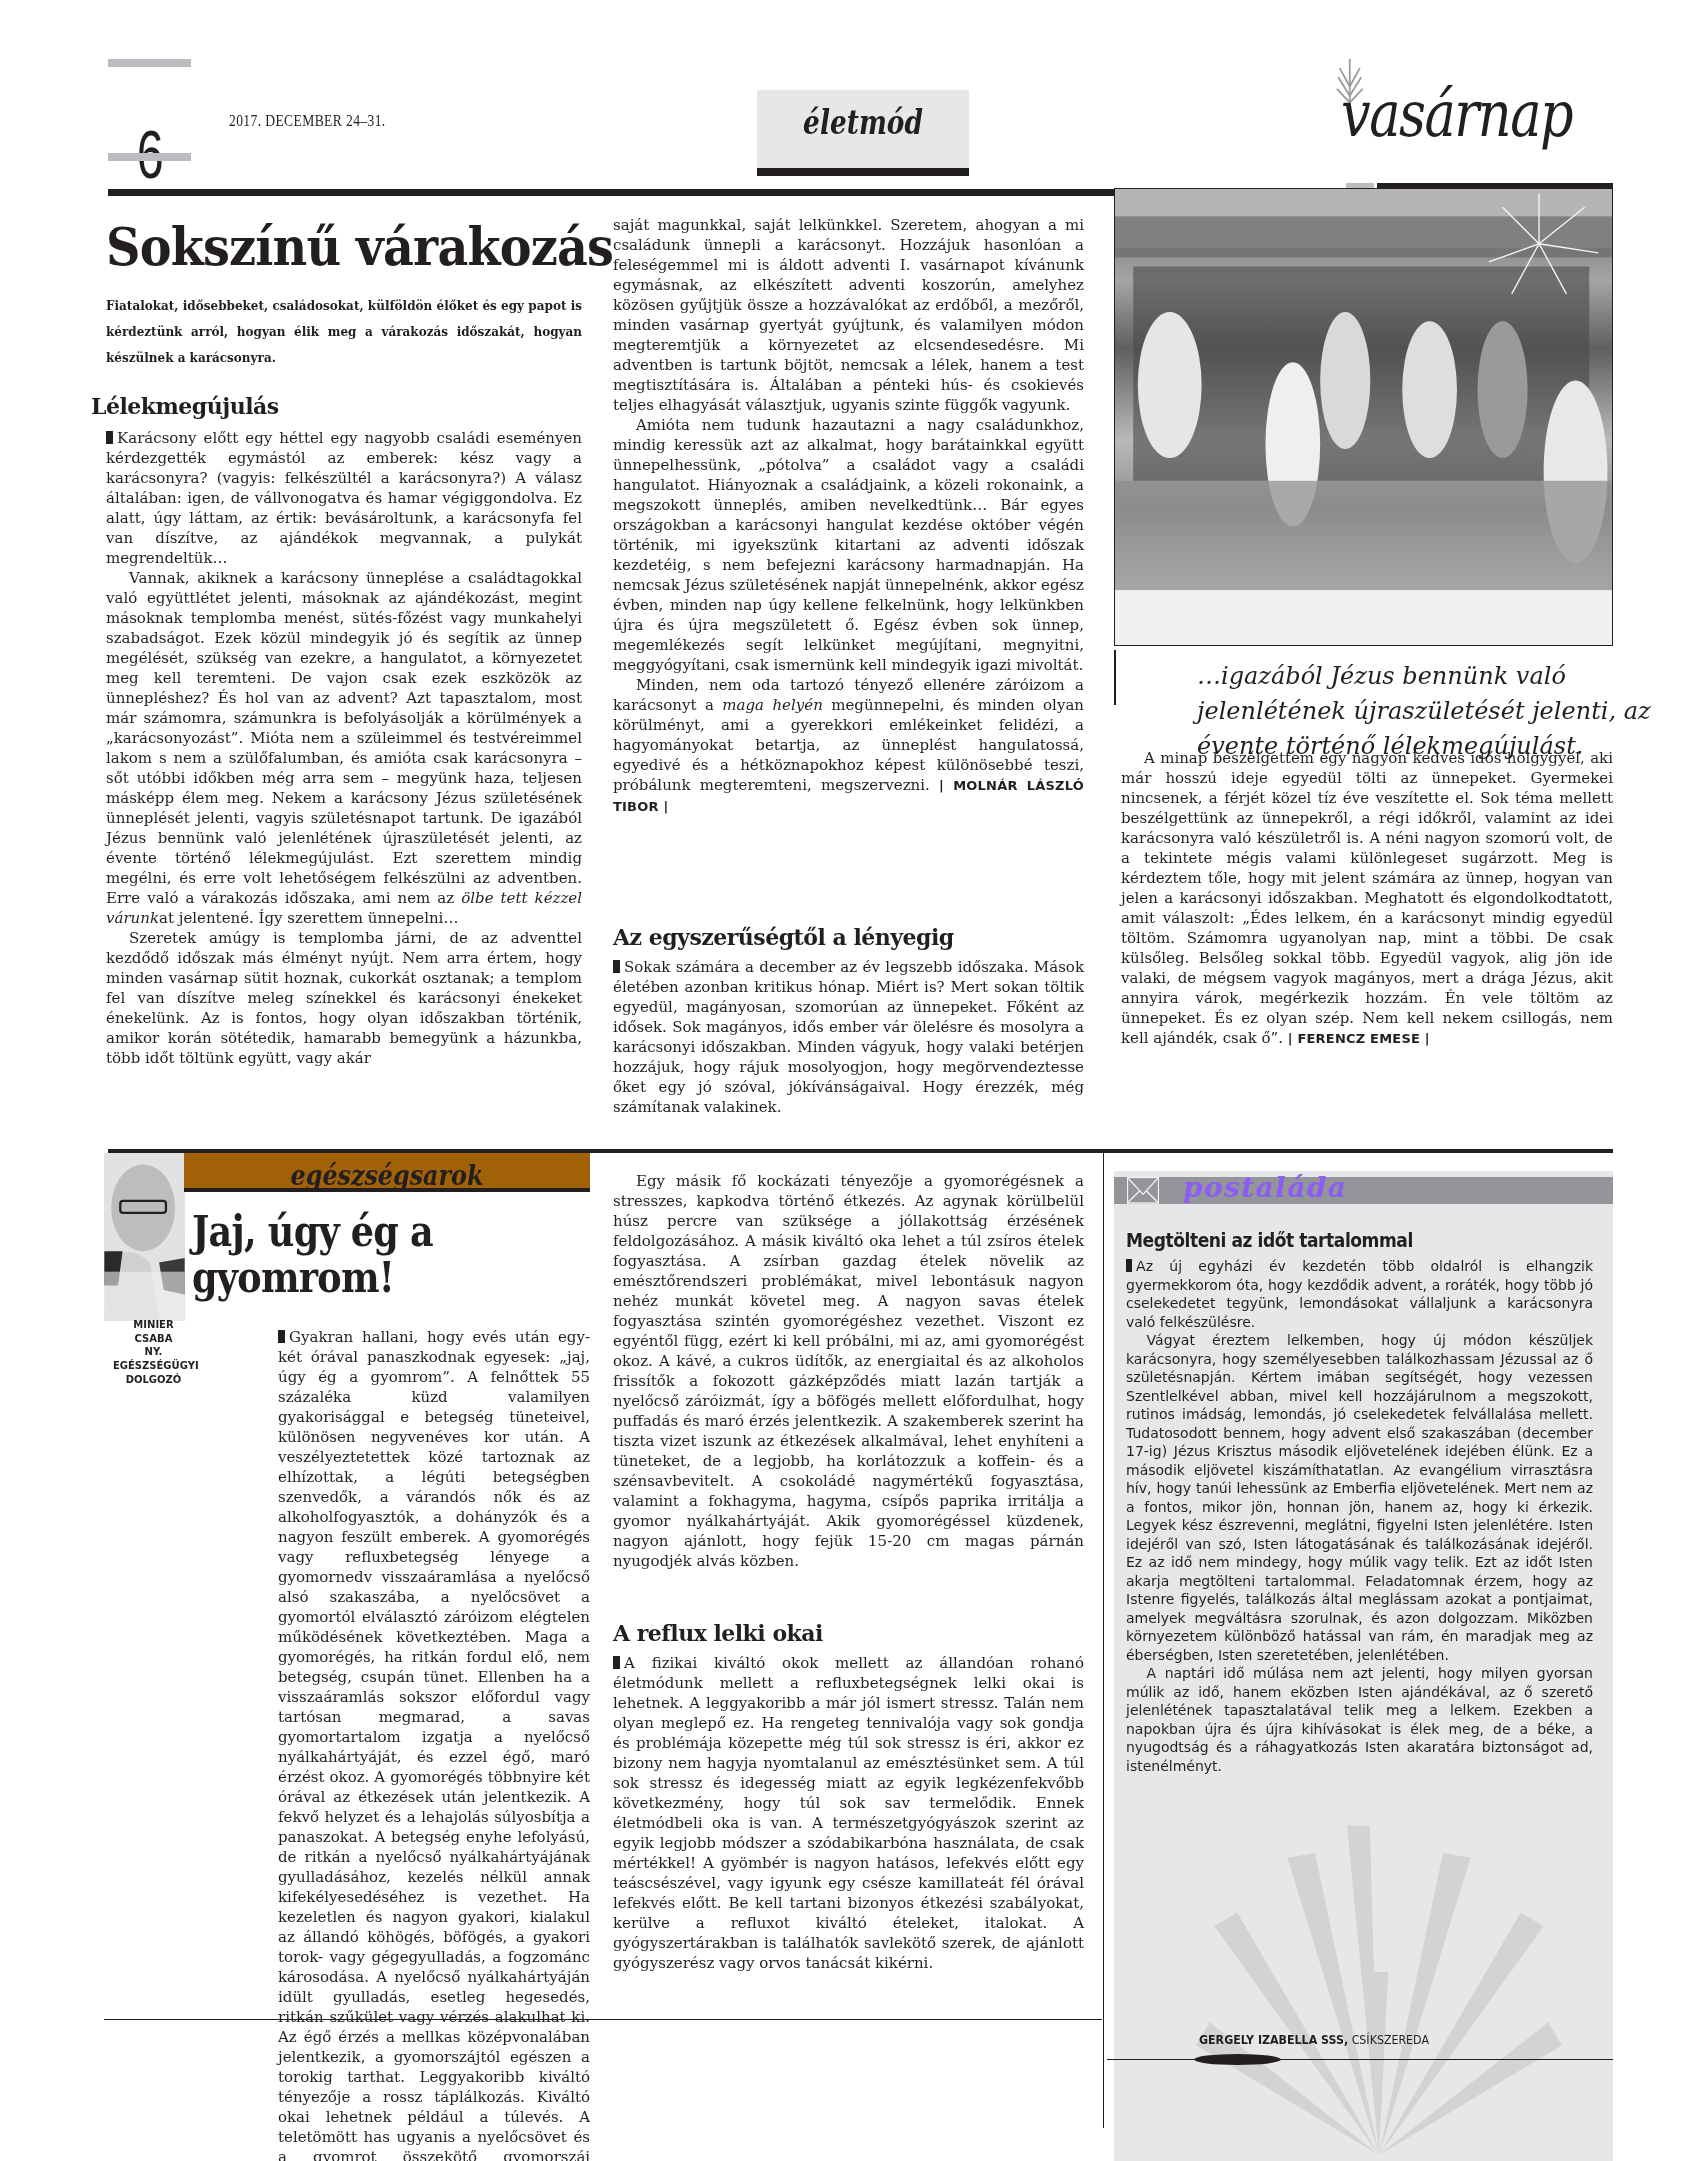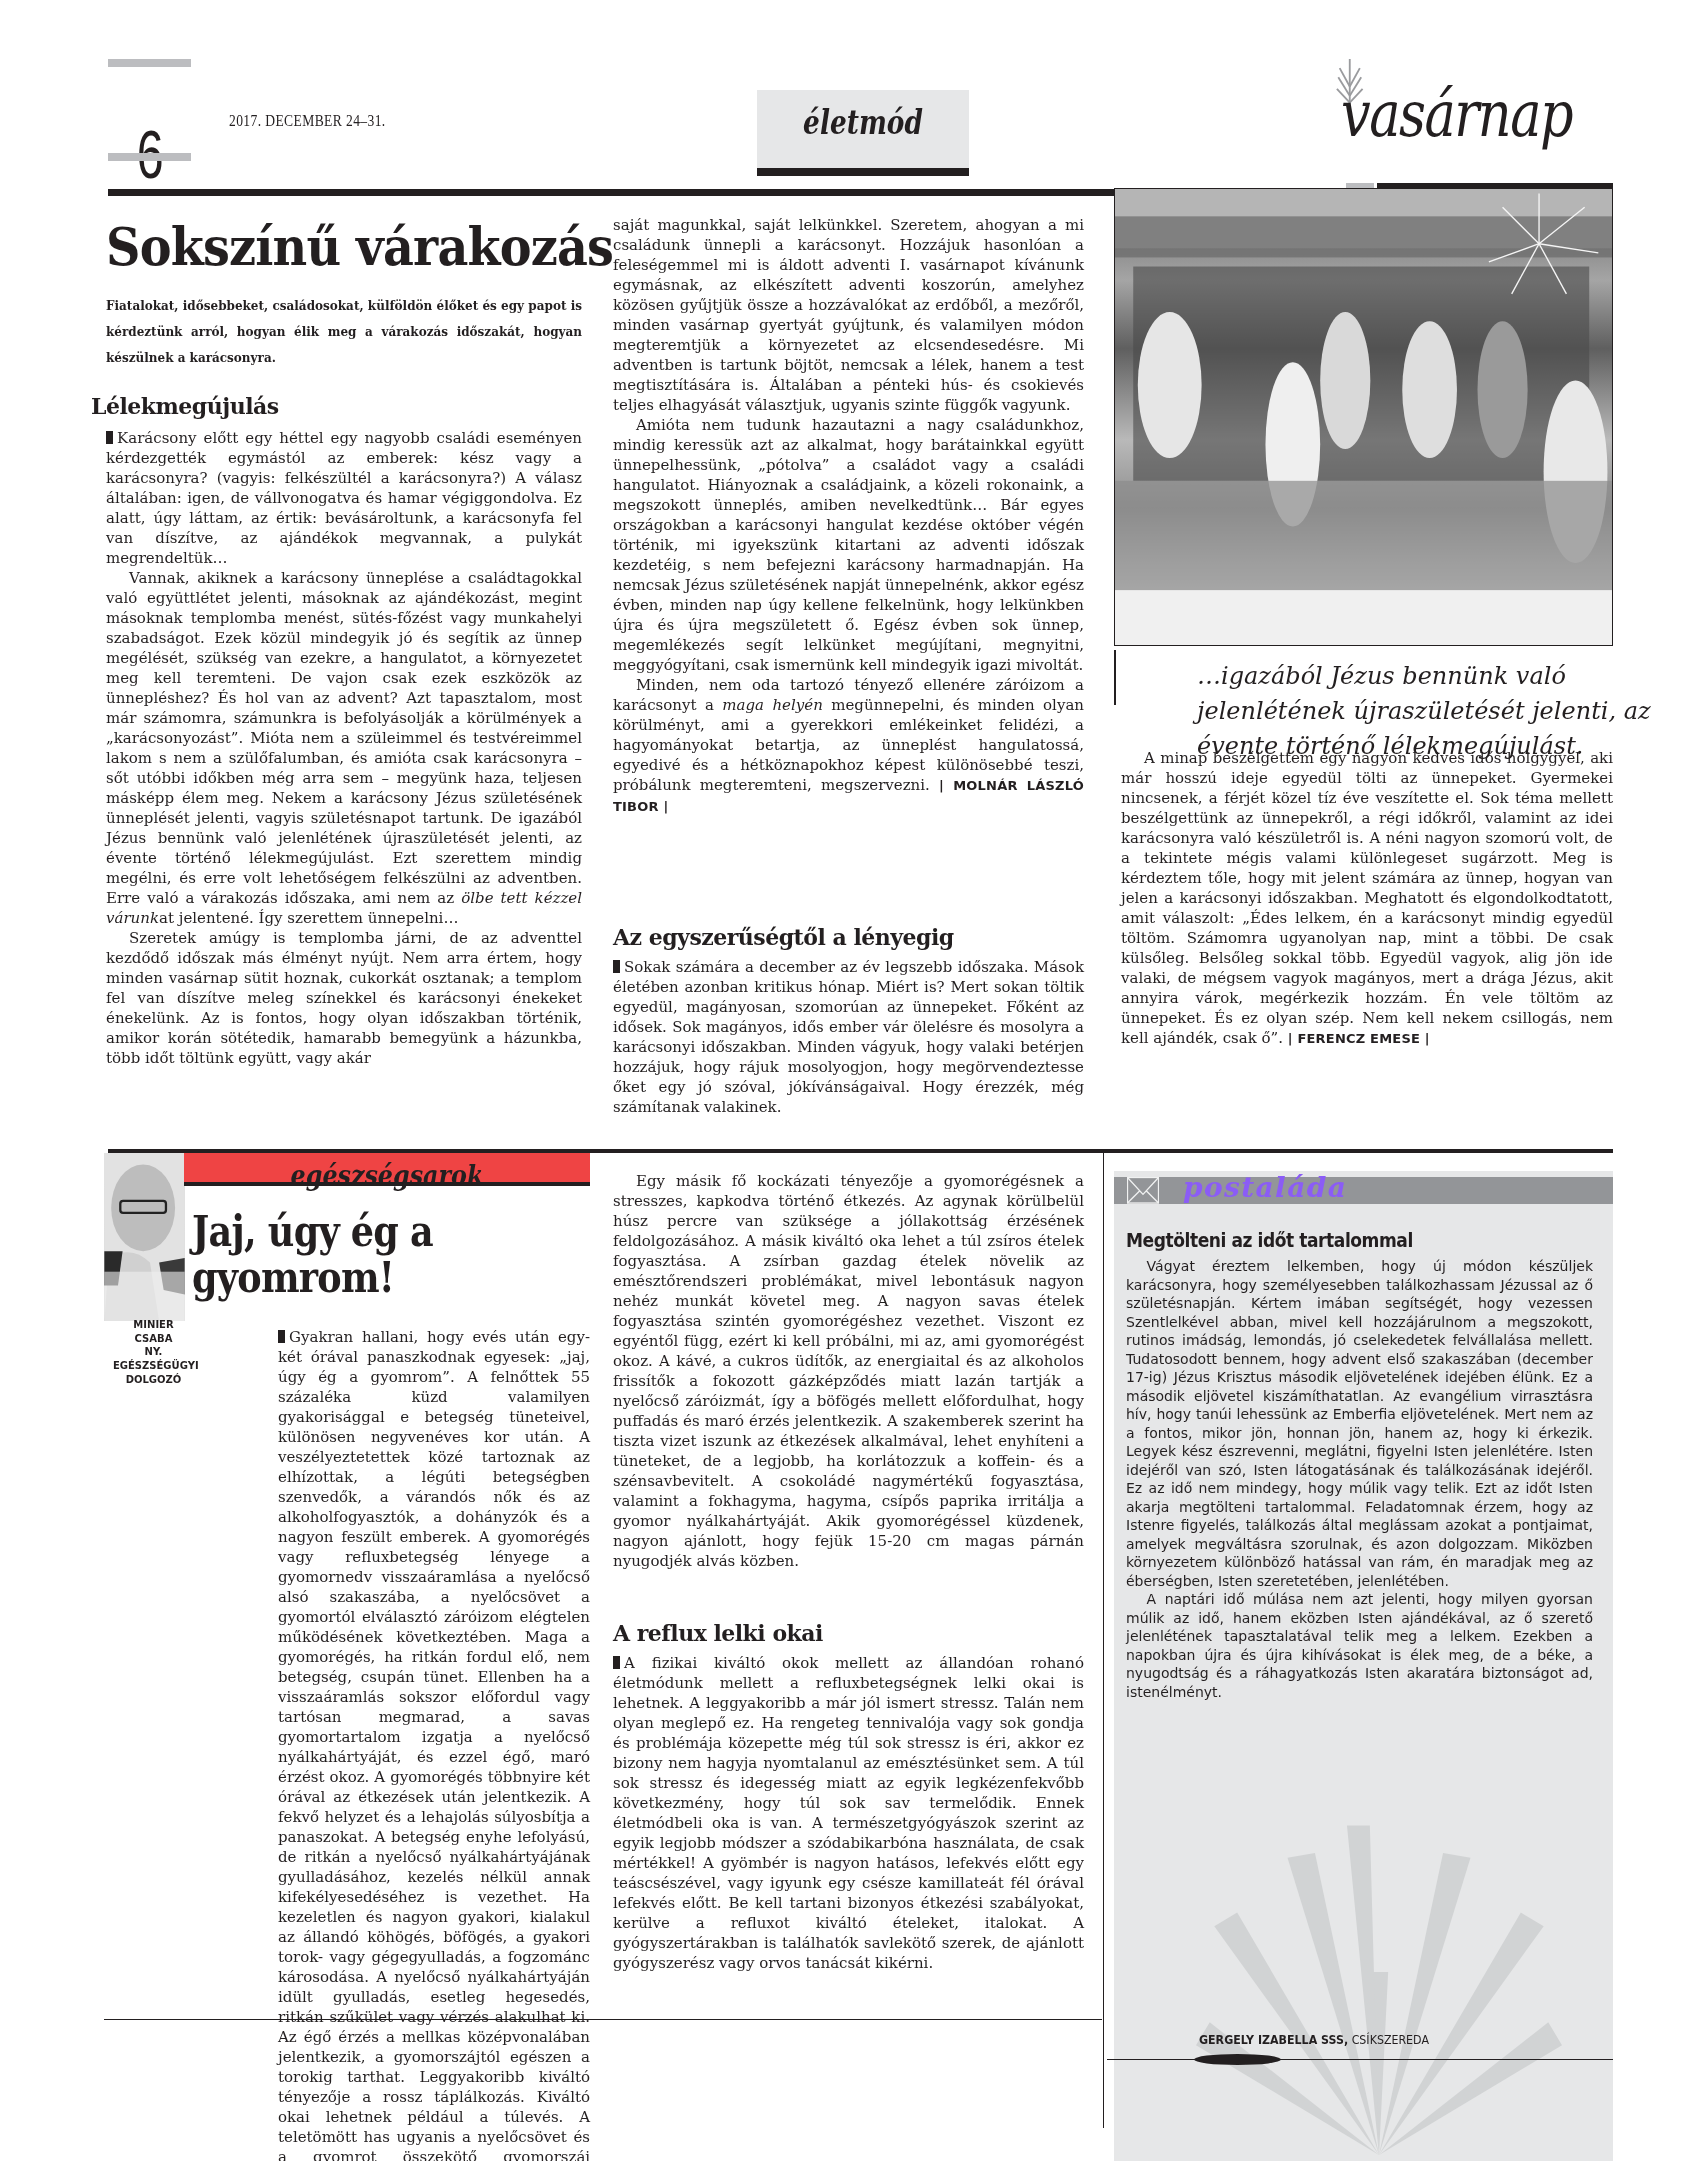--- a/index.html
+++ b/index.html
@@ -39,21 +39,21 @@
   .pullquote { position: absolute; left: 1114px; top: 650px; width: 494px; height: 55px; border-left: 2.3px solid #231f20; }
   .pullquote-text { position: absolute; left: 1197px; top: 659px; width: 476px; font-style: italic; font-size: 24px; line-height: 35px; }
 
   
   .rule-mid { position: absolute; left: 590px; top: 1149px; width: 1023px; height: 3.7px; background: #231f20; }
   .rule-mid-left { position: absolute; left: 108px; top: 1149px; width: 482px; height: 3.7px; background: #231f20; }
   .portrait { position: absolute; left: 104px; top: 1153px; width: 81px; height: 168px; overflow: hidden;
               background: linear-gradient(180deg, #e4e4e4 0%, #d8d8d8 100%); }
   .portrait-caption { position: absolute; left: 104px; top: 1318px; width: 81px; text-align: center; font-family: "DejaVu Sans", sans-serif; font-weight: bold; font-size: 10px; line-height: 13.7px; margin-left: 9px; }
 
-  .health-tab { position: absolute; left: 184px; top: 1153px; width: 406px; height: 33px; background: #ef4444; border-bottom: 4.6px solid #231f20; }
+  .health-tab { position: absolute; left: 184px; top: 1153px; width: 406px; height: 39px; background: #a16207; border-bottom: 4.6px solid #231f20; }
   .health-tab span { position: absolute; left: 0; right: 0; top: 6.4px; text-align: center; font-style: italic; font-weight: bold; font-size: 28px; transform: scaleX(0.85); }
   .health-title { position: absolute; left: 192px; top: 1208px; font-weight: bold; font-size: 43px; line-height: 46px; letter-spacing: -0.9px; transform: scaleX(0.85); transform-origin: left; }
 
   .vrule { position: absolute; left: 1103px; top: 1153px; width: 1.4px; height: 975px; background: #231f20; }
 
   .postbox { position: absolute; left: 1114px; top: 1171px; width: 499px; height: 997px; background: #e6e7e8; overflow: hidden; }
   .postbox-header { position: absolute; left: 1114px; top: 1177px; width: 499px; height: 26.5px; background: #939598; }
   .postbox-icon { position: absolute; left: 1127px; top: 1177px; width: 32px; height: 26.5px; }
   .postbox-label { position: absolute; left: 1183px; top: 1171px; font-style: italic; font-weight: bold; font-size: 28px; color: #8b5cf6; letter-spacing: 1.4px; }
   .post-headline { position: absolute; left: 1126px; top: 1229px; font-family: "DejaVu Sans", sans-serif; font-weight: bold; font-size: 19px; letter-spacing: -0.5px; transform: scaleX(0.9); transform-origin: left; white-space: nowrap; }
@@ -211,20 +211,21 @@
 <svg class="postbox-icon" viewBox="0 0 70 58">
   <rect x="1" y="1" width="68" height="56" fill="none" stroke="#f1f2f2" stroke-width="3"></rect>
   <polyline points="1,1 35,38 69,1" fill="none" stroke="#f1f2f2" stroke-width="3"></polyline>
   <line x1="1" y1="57" x2="28" y2="30" stroke="#f1f2f2" stroke-width="3"></line>
   <line x1="69" y1="57" x2="42" y2="30" stroke="#f1f2f2" stroke-width="3"></line>
 </svg>
 <div class="postbox-label">postaláda</div>
 
 <h2 class="post-headline">Megtölteni az időt tartalommal</h2>
 <div class="post-body">
+  <p class="first"><span class="sq" style="height:13px;width:6.4px"></span><span>Az új egyházi év kezdetén több oldalról is elhangzik gyermekkorom óta, hogy kezdődik advent, a roráték, hogy több jó cselekedetet tegyünk, lemondásokat vállaljunk a karácsonyra való felkészülésre.</span></p>
   <p>Vágyat éreztem lelkemben, hogy új módon készüljek karácsonyra, hogy személyesebben találkozhassam Jézussal az ő születésnapján. Kértem imában segítségét, hogy vezessen Szentlelkével abban, mivel kell hozzájárulnom a megszokott, rutinos imádság, lemondás, jó cselekedetek felvállalása mellett. Tudatosodott bennem, hogy advent első szakaszában (december 17-ig) Jézus Krisztus második eljövetelének idejében élünk. Ez a második eljövetel kiszámíthatatlan. Az evangélium virrasztásra hív, hogy tanúi lehessünk az Emberfia eljövetelének. Mert nem az a fontos, mikor jön, honnan jön, hanem az, hogy ki érkezik. Legyek kész észrevenni, meglátni, figyelni Isten jelenlétére. Isten idejéről van szó, Isten látogatásának és találkozásának idejéről. Ez az idő nem mindegy, hogy múlik vagy telik. Ezt az időt Isten akarja megtölteni tartalommal. Feladatomnak érzem, hogy az Istenre figyelés, találkozás által meglássam azokat a pontjaimat, amelyek megváltásra szorulnak, és azon dolgozzam. Miközben környezetem különböző hatással van rám, én maradjak meg az éberségben, Isten szeretetében, jelenlétében.</p>
   <p>A naptári idő múlása nem azt jelenti, hogy milyen gyorsan múlik az idő, hanem eközben Isten ajándékával, az ő szerető jelenlétének tapasztalatával telik meg a lelkem. Ezekben a napokban újra és újra kihívásokat is élek meg, de a béke, a nyugodtság és a ráhagyatkozás Isten akaratára biztonságot ad, istenélményt.</p>
 </div>
 <div class="post-sign">
   <b>GERGELY IZABELLA SSS,</b>
   <span>CSÍKSZEREDA</span>
 </div>
 <div class="post-bottom-rule"></div>
 <div class="post-bottom-oval"></div>
 

